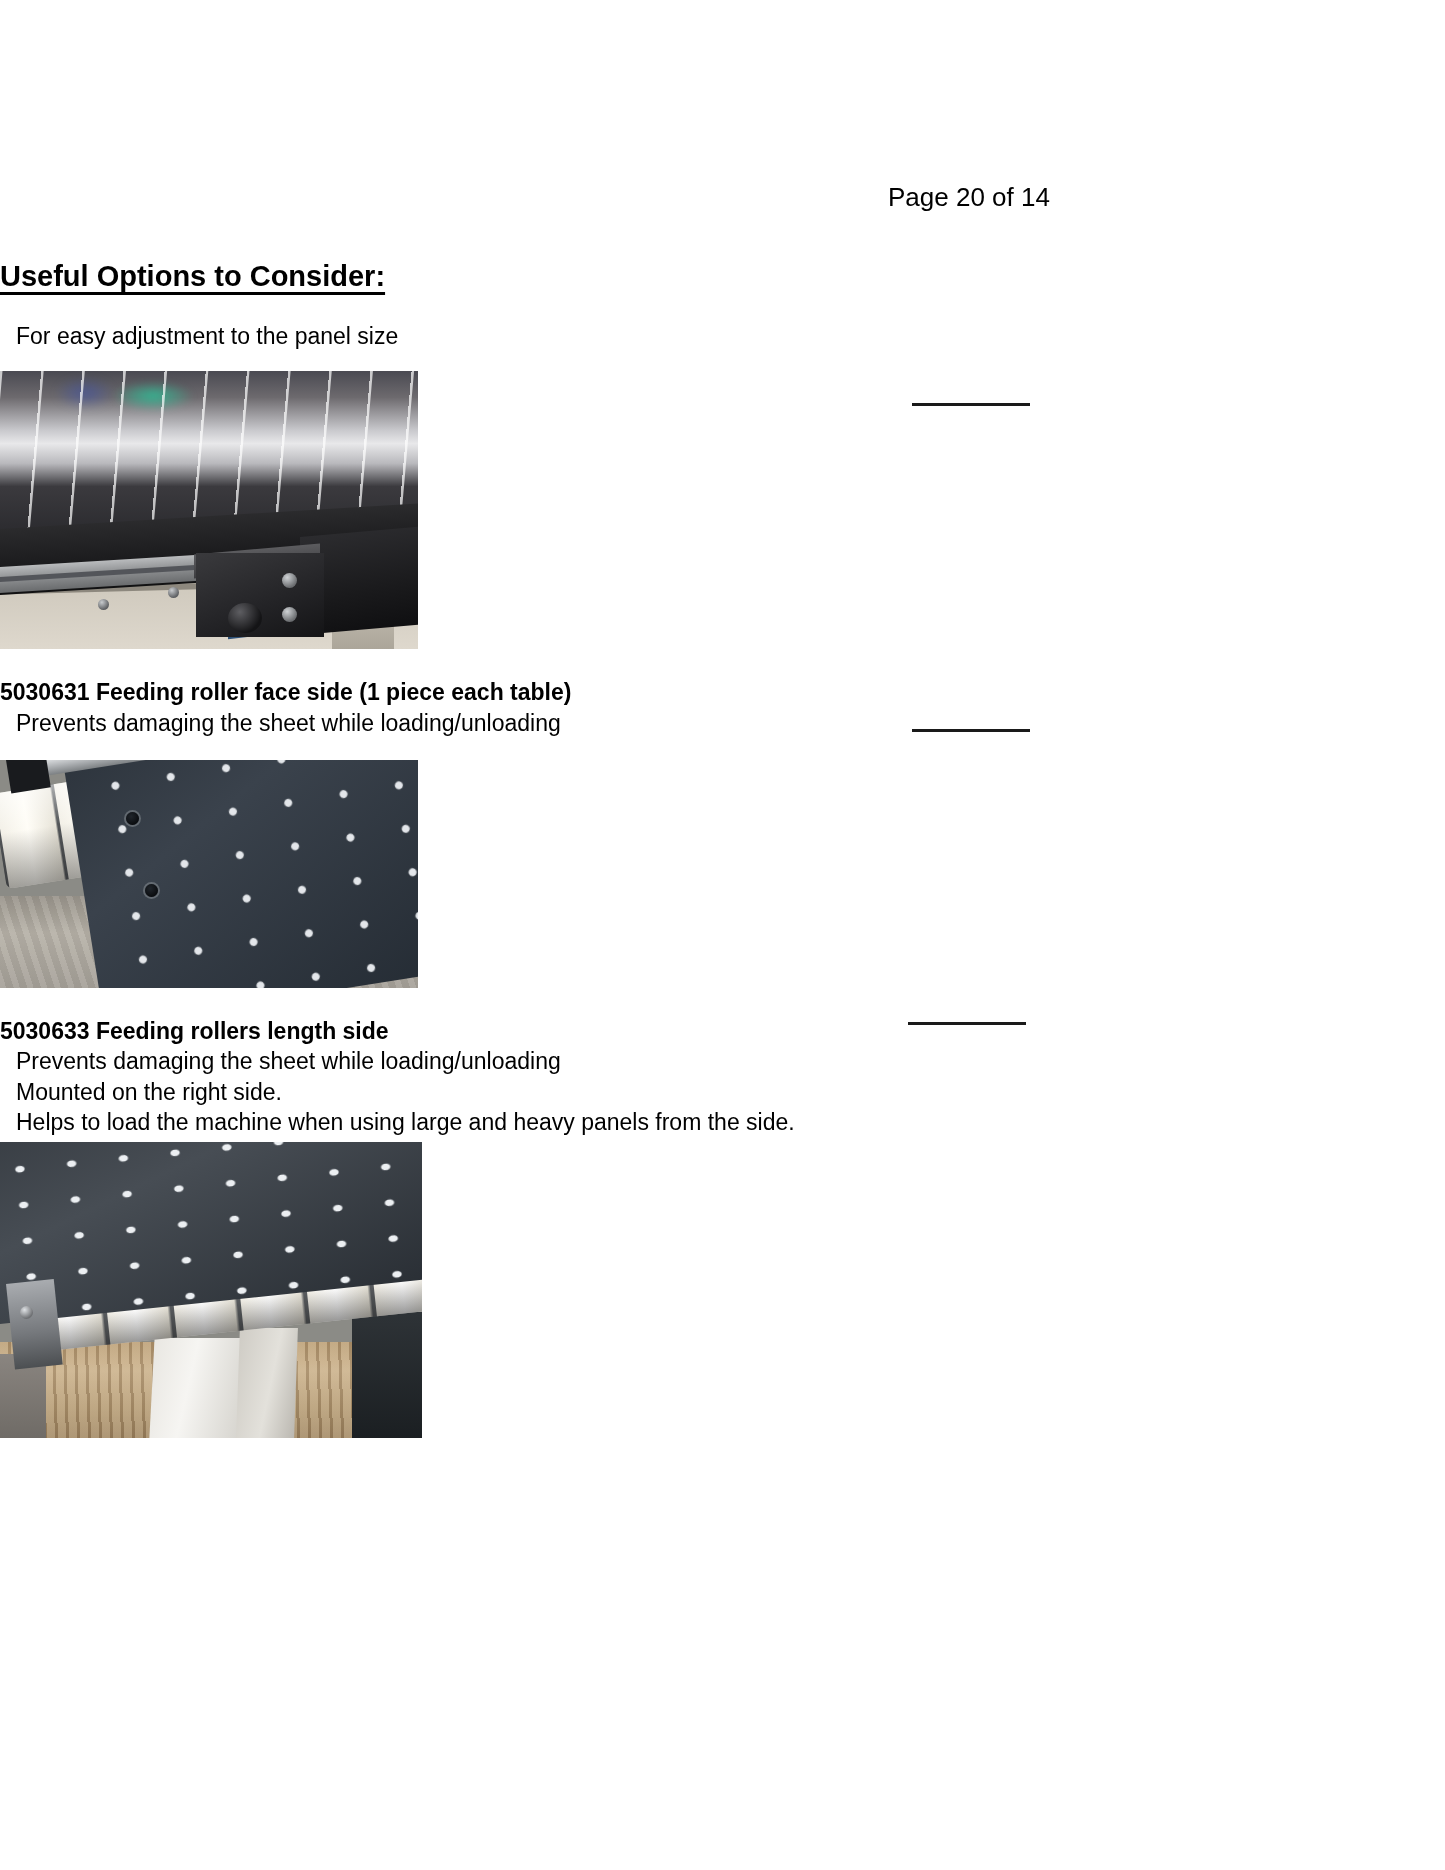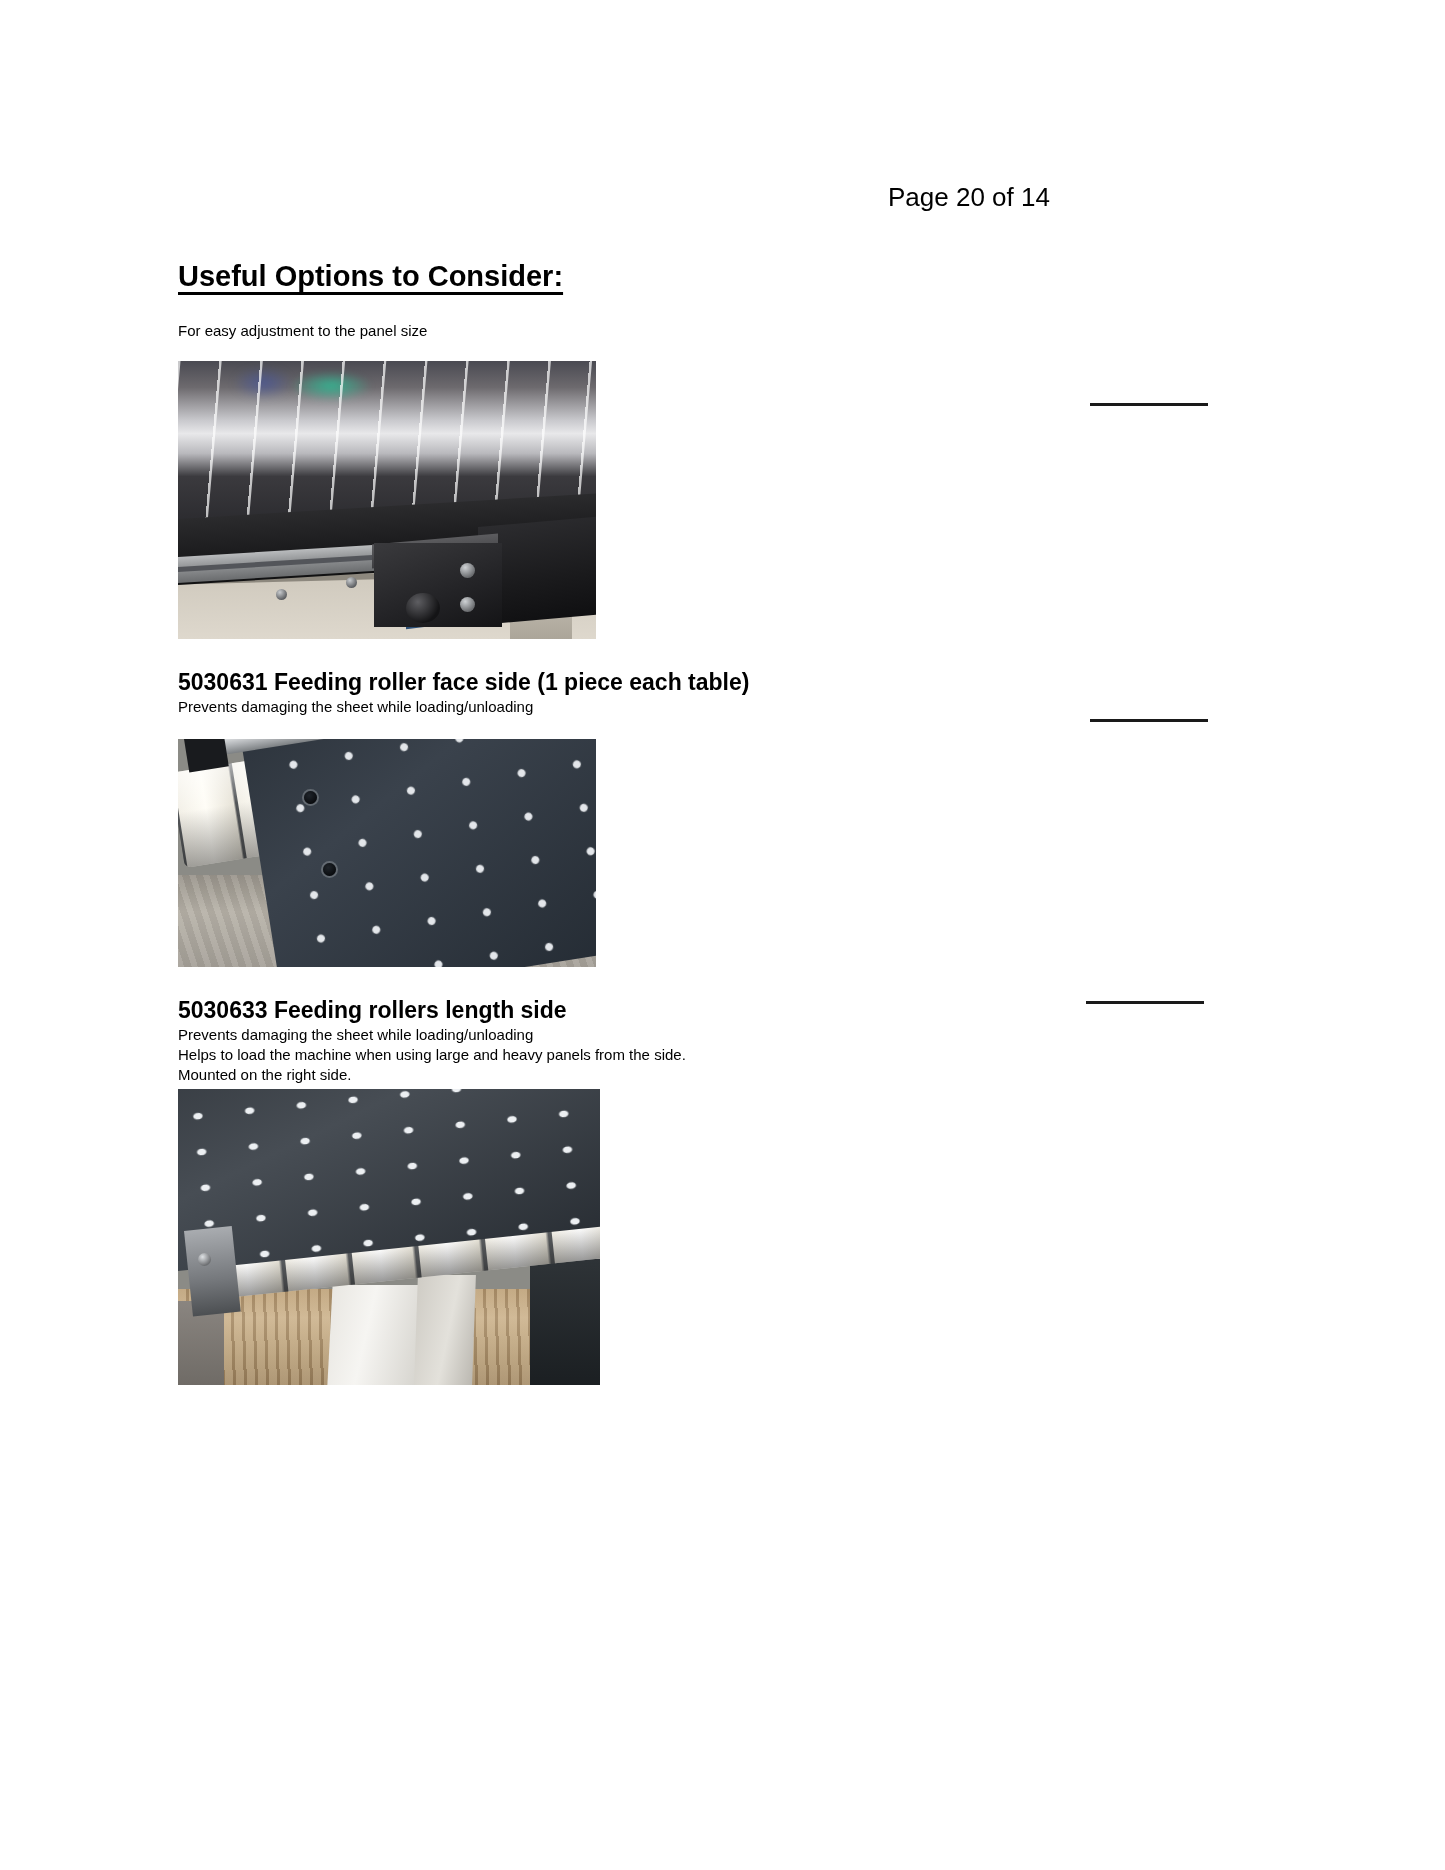--- a/index.html
+++ b/index.html
@@ -73,21 +73,20 @@
     position: absolute;
     left: 888px;
     top: 182px;
     font-size: 26px;
     white-space: nowrap;
   }
 
   
   .doc-body {
     position: relative;
-    padding-left: 178px;
   }
   .page-title {
     font-size: 29px;
     font-weight: bold;
     text-decoration: underline;
     text-underline-offset: 6px;
     text-decoration-thickness: 3px;
     margin: 30px 0 0 0;
     display: inline-block;
   }
@@ -96,23 +95,24 @@
     position: relative;
     margin-top: 28px;
   }
   .option-heading {
     font-size: 23px;
     font-weight: bold;
     line-height: 1.32;
     white-space: nowrap;
   }
   .option-line {
-    font-size: 15px;
+    font-size: 23px;
     line-height: 1.32;
     white-space: nowrap;
+    margin-left: 16px;
   }
   .rule-dash {
     position: absolute;
     height: 0;
     border-top: 3px solid #1a1a1a;
     width: 118px;
     left: 912px;
   }
 
   
@@ -417,22 +417,22 @@
       <div class="p2-black-corner"></div>
       <div class="p2-hole-a"></div>
       <div class="p2-hole-b"></div>
     </div>
   </div>
 
   
   <div class="option-block">
     <div class="option-heading">5030633 Feeding rollers length side</div>
     <div class="option-line">Prevents damaging the sheet while loading/unloading</div>
+    <div class="option-line">Mounted on the right side.</div>
     <div class="option-line">Helps to load the machine when using large and heavy panels from the side.</div>
-    <div class="option-line">Mounted on the right side.</div>
     <div class="rule-dash" style="top:6px; left:908px;"></div>
 
     <div class="photo photo-3">
       <div class="p3-wood-floor"></div>
       <div class="p3-wood-tex"></div>
       <div class="p3-stand-left"></div>
       <div class="p3-leg"></div>
       <div class="p3-leg-right"></div>
       <div class="p3-dark-right"></div>
       <div class="p3-rollers"></div>

